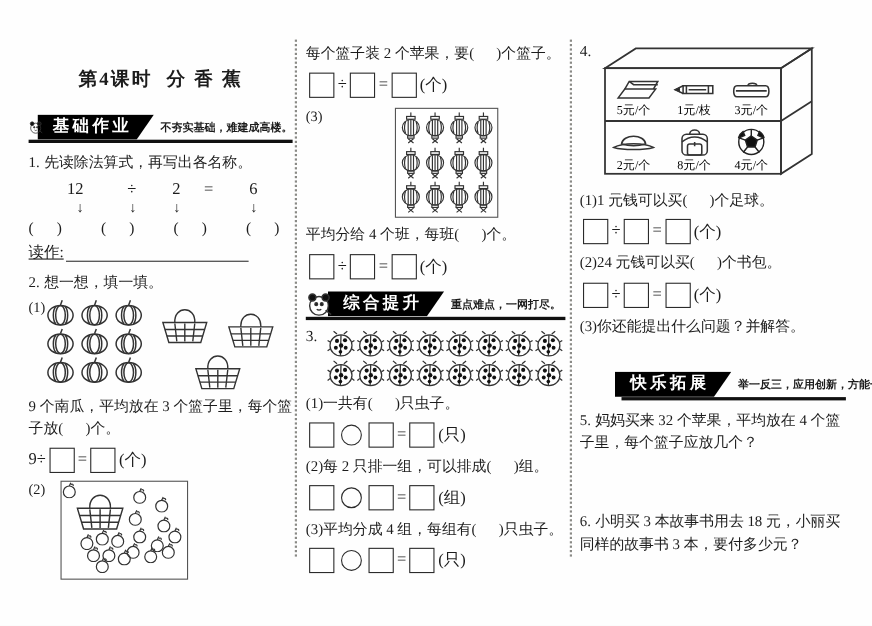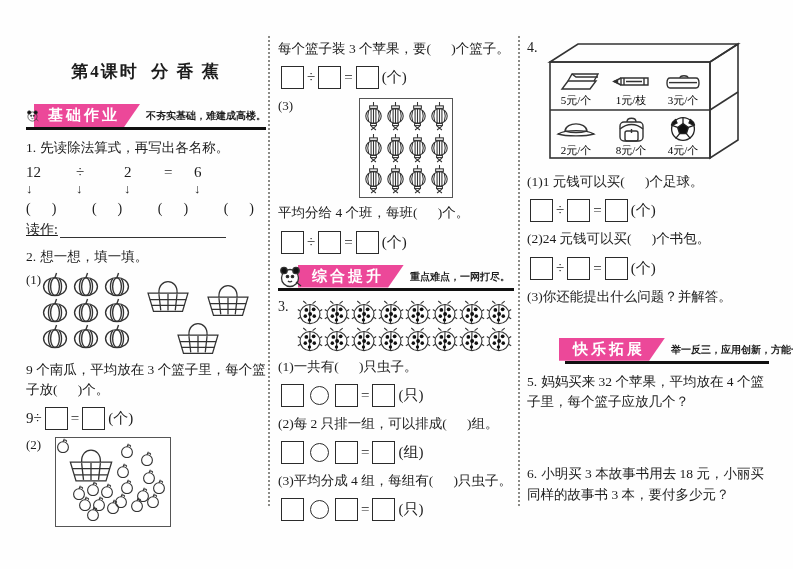--- a/index.html
+++ b/index.html
@@ -16,34 +16,34 @@
   .line{font-size:13.5px;line-height:1.5;margin:3px 0;white-space:pre-wrap;}
   .qnum{font-weight:normal;margin-right:4px;}
 
   
   #title{font-size:17px;font-weight:bold;text-align:center;margin:24px 0 20px 0;letter-spacing:2px;white-space:pre;}
 
   
   .section-head{display:flex;align-items:flex-end;border-bottom:3px solid #101010;
                 padding-bottom:0;margin:10px 0 8px 0;position:relative;}
   .mascot{width:26px;height:26px;margin-right:-6px;margin-bottom:-2px;z-index:2;}
-  .ribbon{background:#ec4899;color:#fff;font-weight:bold;font-size:15px;line-height:1;
+  .ribbon{background:#000000;color:#fff;font-weight:bold;font-size:15px;line-height:1;
           padding:4px 20px 4px 14px;letter-spacing:3px;
-          clip-path:polygon(0 0,100% 0,85% 100%,0 100%);white-space:nowrap;}
+          clip-path:polygon(0 0,100% 0,85% 100%,0 100%);white-space:nowrap;font-family:Liberation Mono, monospace;}
   .slogan{font-size:10px;font-weight:bold;margin-left:6px;padding-bottom:4px;white-space:nowrap;}
 
   
   .eq{display:flex;align-items:center;margin:7px 0;}
   .eq-box{display:inline-block;width:21px;height:21px;border:1.6px solid #2b2b2b;margin:0 3px;background:#fff;}
   .eq-circle{display:inline-block;width:17px;height:17px;border:1.6px solid #2b2b2b;border-radius:50%;margin:0 3px;}
   .eq-text{font-size:15px;white-space:pre;}
 
   
   .eq1-row{display:flex;width:215px;font-size:15px;}
-  .eq1-row span{display:inline-block;text-align:left;}
+  .eq1-row span{display:inline-block;text-align:right;}
   .w1{width:50px;} .w2{width:48px;} .w3{width:40px;} .w4{width:30px;} .w5{width:40px;}
   .arrow{font-size:13px;}
   .paren-row{display:flex;justify-content:space-between;width:228px;font-size:14px;margin:4px 0;}
   .readas{display:flex;align-items:center;width:200px;margin:0 0 8px 0;text-decoration:underline;}
   .readas .lbl{font-size:14px;white-space:nowrap;}
   .blank-line{flex:1;border-bottom:1.4px solid #333;height:14px;margin-left:2px;}
 
   
   .icon{display:inline-block;}
   .icon svg{display:block;width:100%;height:100%;}
@@ -379,21 +379,21 @@
             </span><span class="icon icon-apple">
               <svg viewBox="0 0 14 15">
                 <use href="#sym-apple"></use>
               </svg>
             </span></span>
       </div>
     </div>
   </div>
 
   <div class="col" id="col2">
-    <div class="line t">每个篮子装 3 个苹果，要(      )个篮子。</div>
+    <div class="line t">每个篮子装 2 个苹果，要(      )个篮子。</div>
     <div class="eq">
         <span class="eq-box"></span>
         <span class="eq-text">÷</span>
         <span class="eq-box"></span>
         <span class="eq-text">=</span>
         <span class="eq-box"></span>
         <span class="eq-text">(个)</span>
       </div>
 
     <div style="display:flex;align-items:flex-start;">

